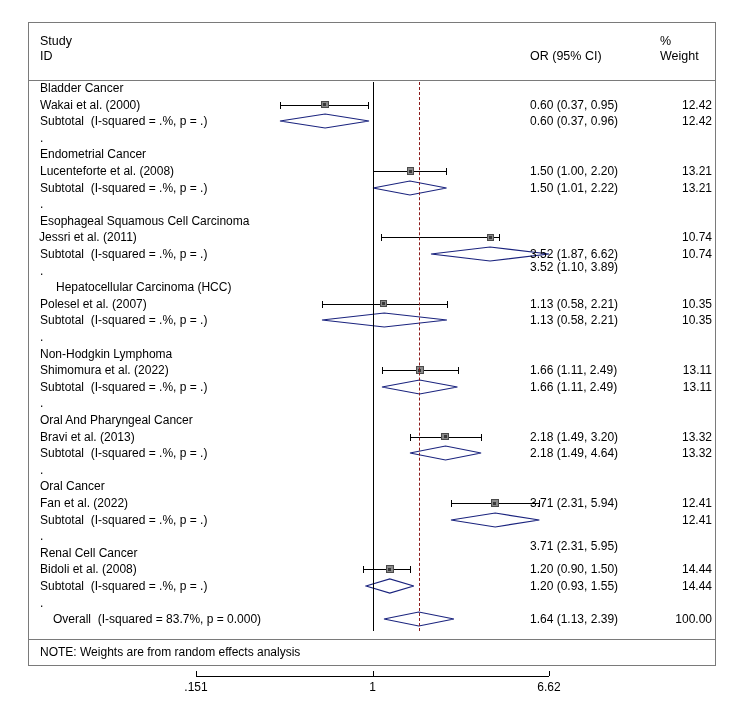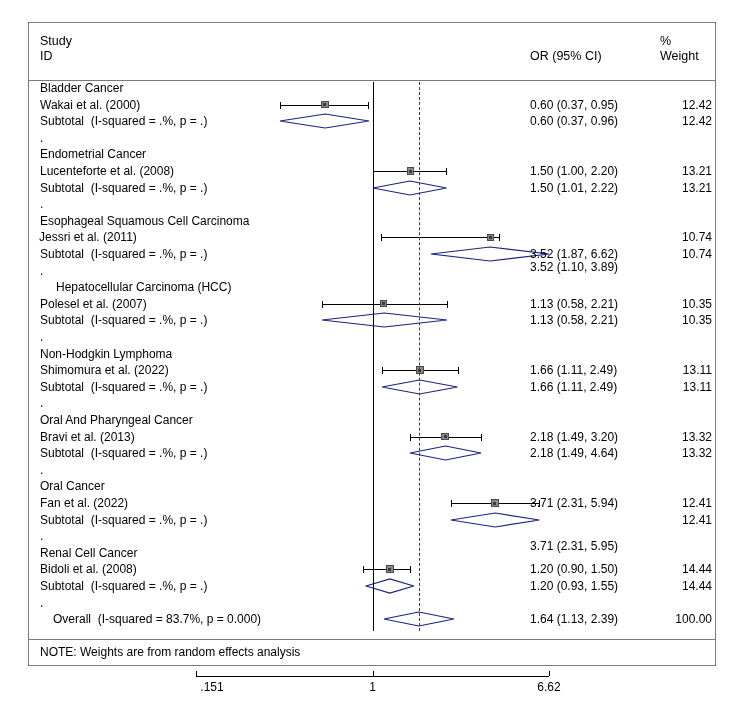--- a/index.html
+++ b/index.html
@@ -187,19 +187,19 @@
       <div class="vline" style="left:372.51774407883437px;top:82px;height:549.2000000000004px;"></div>
       <div class="dashline" style="left:418.70859251063507px;top:82px;height:549.2000000000004px;"></div>
     </div>
 
   <div class="notebar" style="top:639px;"></div>
   <div class="note" style="top:645px;">NOTE: Weights are from random effects analysis</div>
 
   <div id="axis-layer">
       <div class="axis" style="left:196px;top:676px;width:353px;"></div>
       <div class="tick" style="left:196px;top:671px;"></div>
-      <div class="ticklab" style="left:196px;top:680px;margin-left:16px;">.151</div>
+      <div class="ticklab" style="left:196px;top:680px;">.151</div>
       <div class="tick" style="left:372.51774407883437px;top:671px;"></div>
       <div class="ticklab" style="left:372.51774407883437px;top:680px;">1</div>
       <div class="tick" style="left:549px;top:671px;"></div>
       <div class="ticklab" style="left:549px;top:680px;">6.62</div>
     </div>
 </div>
 
 </body></html>

